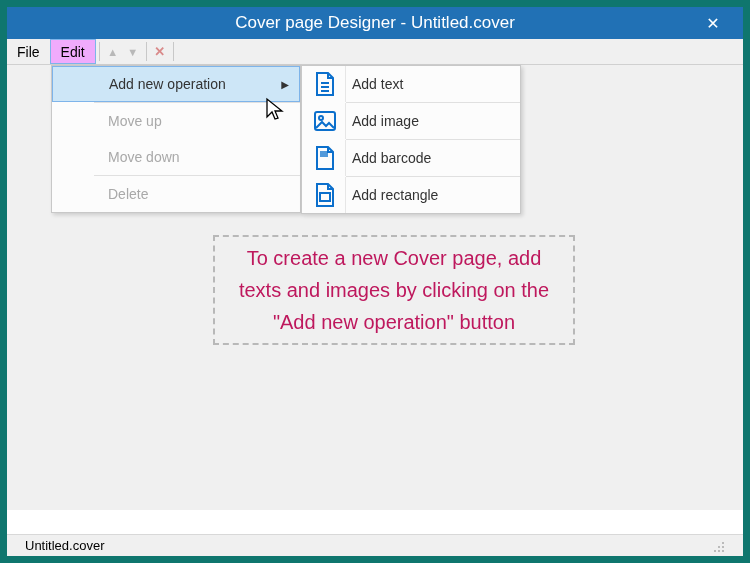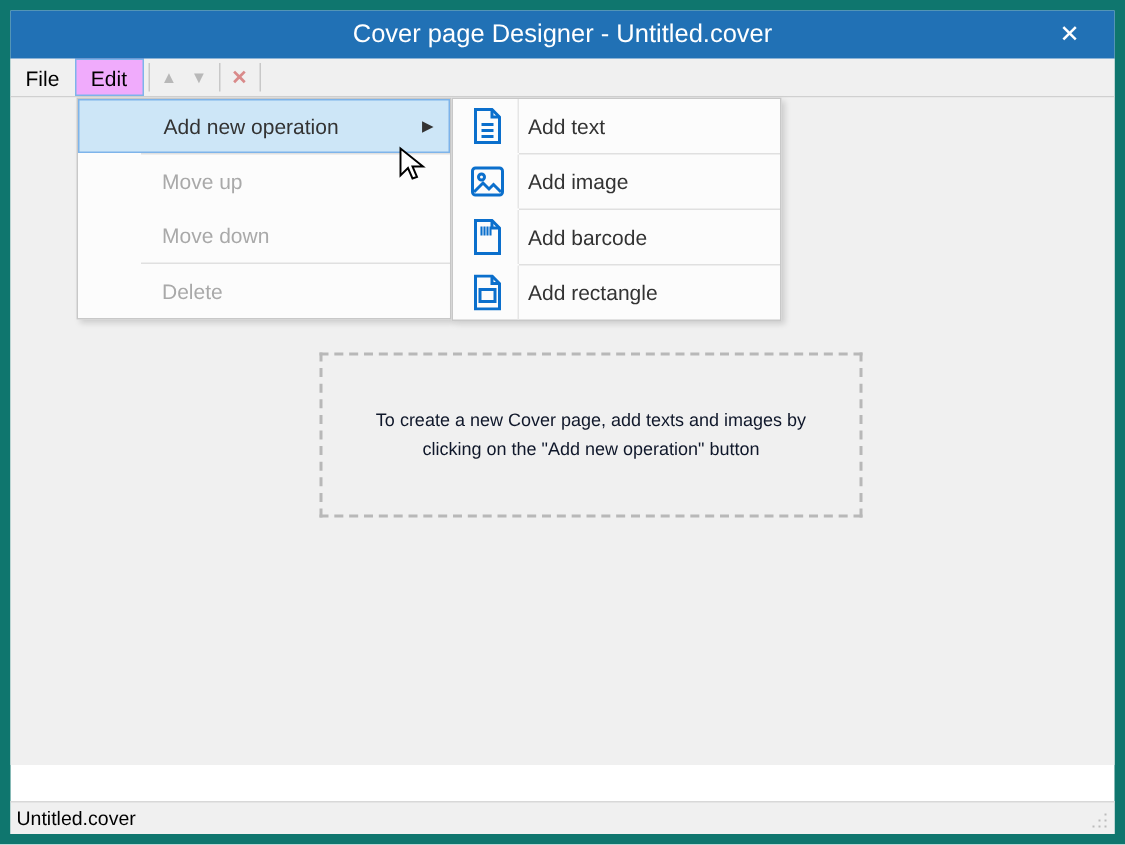--- a/index.html
+++ b/index.html
@@ -9,22 +9,22 @@
   .close-btn { position: absolute; right: 10px; top: 0; height: 32px; width: 40px; display: flex; align-items: center; justify-content: center; cursor: pointer; font-size: 16px; }
   .menubar { height: 26px; background: #f0f0f0; border-bottom: 1px solid #d0d0d0; display: flex; align-items: stretch; }
   .menu-item { padding: 0 10px; display: flex; align-items: center; font-size: 14px; cursor: pointer; }
   .menu-item.selected { background: #f0abfc; border: 1px solid #7eb4ea; }
   .toolbar-sep { width: 1px; background: #c8c8c8; margin: 3px 3px; }
   .tb-btn { width: 20px; display: flex; align-items: center; justify-content: center; color: #b8b8b8; font-size: 11px; }
   .tb-btn.x { color: #d98a8a; font-size: 13px; font-weight: bold; }
   .workarea { flex: 1; background: #f0f0f0; position: relative; }
   .placeholder { position: absolute; left: 206px; top: 170px; width: 362px; height: 110px;
     border: 2px dashed #b8b8b8; display: flex; align-items: center; justify-content: center;
-    text-align: center; color: #0f172a; font-size: 12px; padding: 10px 20px; line-height: 1.6; }
-  .statusbar { height: 22px; background: #f0f0f0; border-top: 1px solid #d8d8d8; display: flex; align-items: center; padding: 0 4px; font-size: 13px; justify-content: space-between; margin-top: 24px; }
+    text-align: center; color: #be185d; font-size: 20px; padding: 10px 20px; line-height: 1.6; }
+  .statusbar { height: 22px; background: #f0f0f0; border-top: 1px solid #d8d8d8; display: flex; align-items: center; padding: 0 18px; font-size: 13px; justify-content: space-between; margin-top: 24px; }
   .grip { width: 14px; height: 14px; opacity: .5;
     background-image: radial-gradient(circle,#888 1px,transparent 1px);
     background-size: 4px 4px; background-position: 2px 2px;
     -webkit-mask-image: linear-gradient(135deg,transparent 50%,#000 50%);
             mask-image: linear-gradient(135deg,transparent 50%,#000 50%); }
 
   
   .dropdown { position: absolute; background: #fcfcfc; border: 1px solid #c8c8c8; box-shadow: 2px 2px 4px rgba(0,0,0,.15); }
   .dd1 { left: 44px; top: 0; width: 250px; }
   .dd2 { left: 294px; top: 0; width: 220px; }

